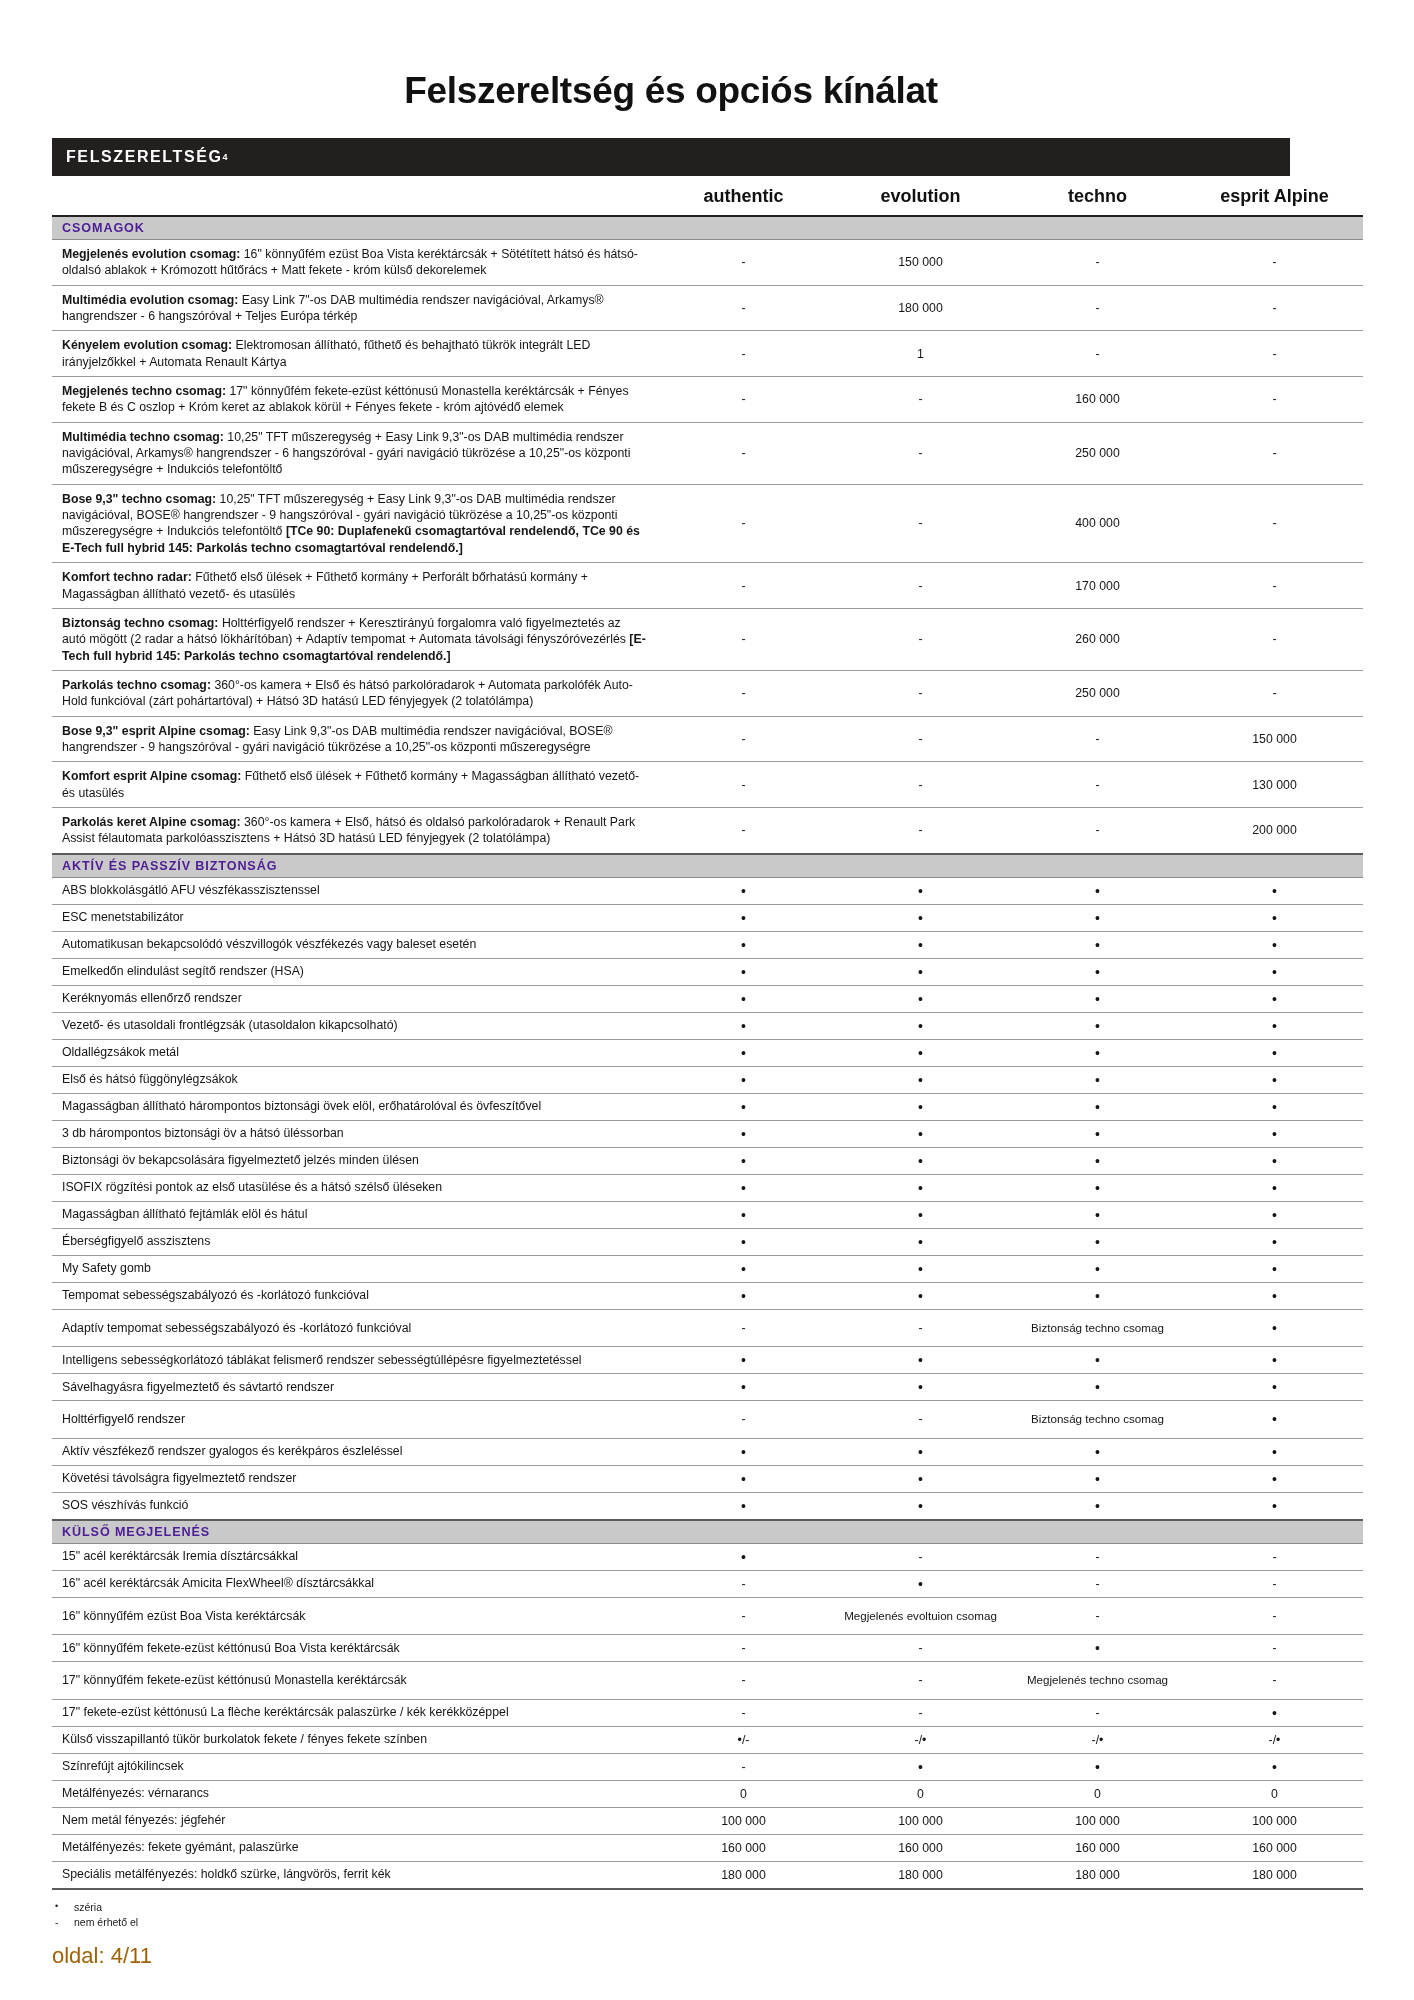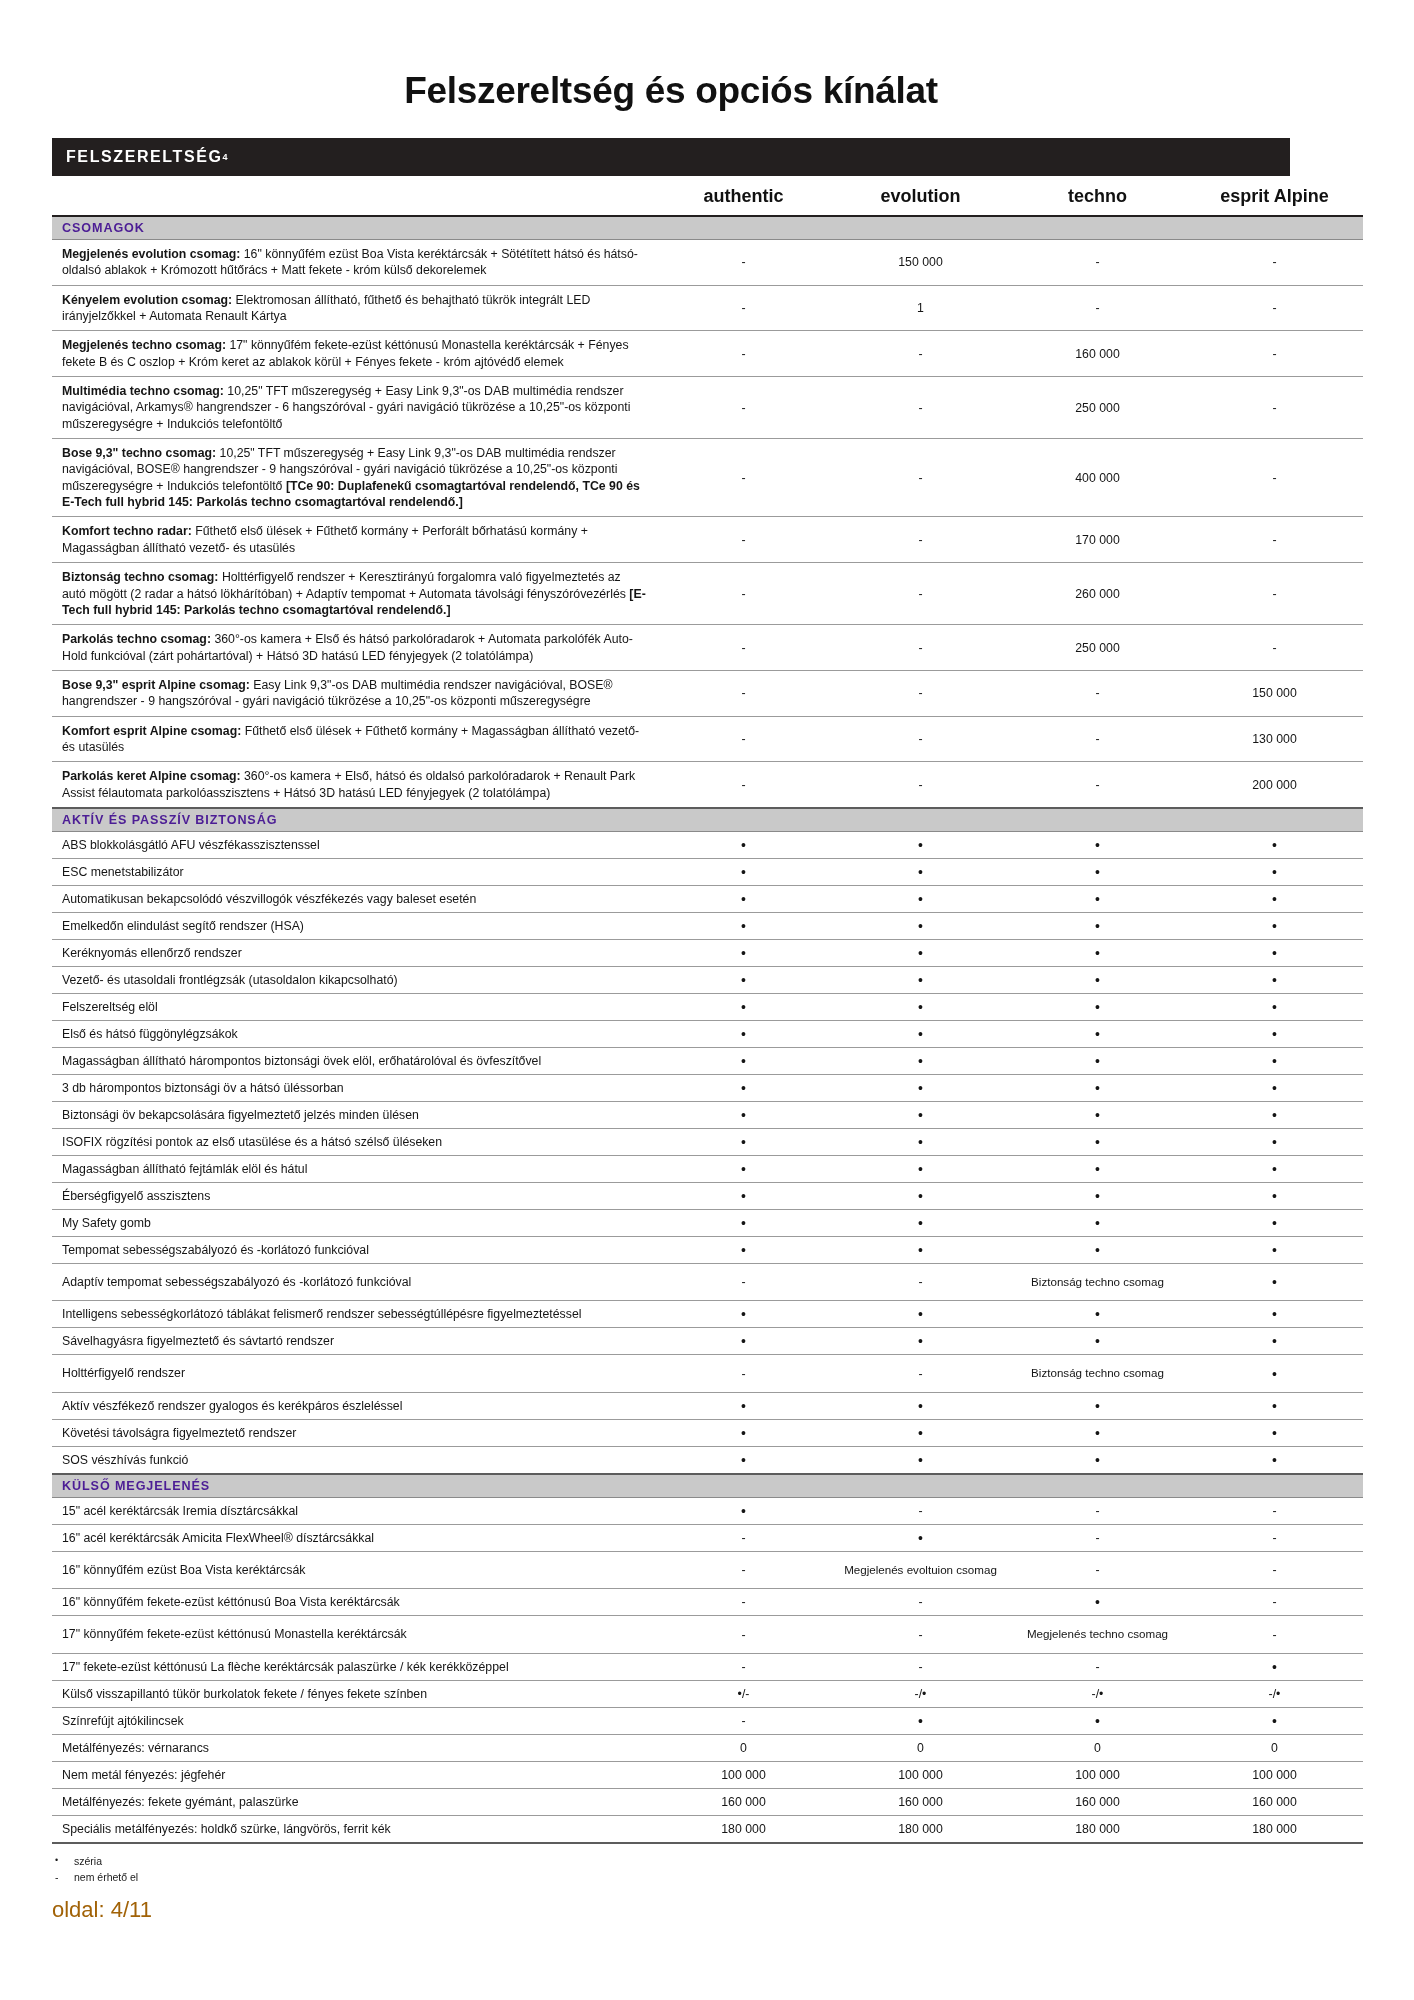--- a/index.html
+++ b/index.html
@@ -159,20 +159,27 @@
           <td colspan="5">CSOMAGOK</td>
         </tr>
         <tr>
           <td class="desc"><b>Megjelenés evolution csomag:</b> 16" könnyűfém ezüst Boa Vista keréktárcsák + Sötétített hátsó és hátsó-oldalsó ablakok + Krómozott hűtőrács + Matt fekete - króm külső dekorelemek</td>
           <td class="val">-</td>
           <td class="val">150 000</td>
           <td class="val">-</td>
           <td class="val">-</td>
         </tr>
         <tr>
+          <td class="desc"><b>Multimédia evolution csomag:</b> Easy Link 7"-os DAB multimédia rendszer navigációval, Arkamys®  hangrendszer - 6 hangszóróval + Teljes Európa térkép</td>
+          <td class="val">-</td>
+          <td class="val">180 000</td>
+          <td class="val">-</td>
+          <td class="val">-</td>
+        </tr>
+        <tr>
           <td class="desc"><b>Kényelem evolution csomag:</b> Elektromosan állítható, fűthető és behajtható tükrök integrált LED irányjelzőkkel + Automata Renault Kártya</td>
           <td class="val">-</td>
           <td class="val">1</td>
           <td class="val">-</td>
           <td class="val">-</td>
         </tr>
         <tr>
           <td class="desc"><b>Megjelenés techno csomag:</b> 17" könnyűfém fekete-ezüst kéttónusú Monastella keréktárcsák + Fényes fekete B és C oszlop + Króm keret az ablakok körül + Fényes fekete - króm ajtóvédő elemek</td>
           <td class="val">-</td>
           <td class="val">-</td>
@@ -274,21 +281,21 @@
           <td class="val dot">•</td>
         </tr>
         <tr class="compact">
           <td class="desc">Vezető- és utasoldali frontlégzsák (utasoldalon kikapcsolható)</td>
           <td class="val dot">•</td>
           <td class="val dot">•</td>
           <td class="val dot">•</td>
           <td class="val dot">•</td>
         </tr>
         <tr class="compact">
-          <td class="desc">Felszereltség elöl</td>
+          <td class="desc">Oldallégzsákok metál</td>
           <td class="val dot">•</td>
           <td class="val dot">•</td>
           <td class="val dot">•</td>
           <td class="val dot">•</td>
         </tr>
         <tr class="compact">
           <td class="desc">Első és hátsó függönylégzsákok</td>
           <td class="val dot">•</td>
           <td class="val dot">•</td>
           <td class="val dot">•</td>

